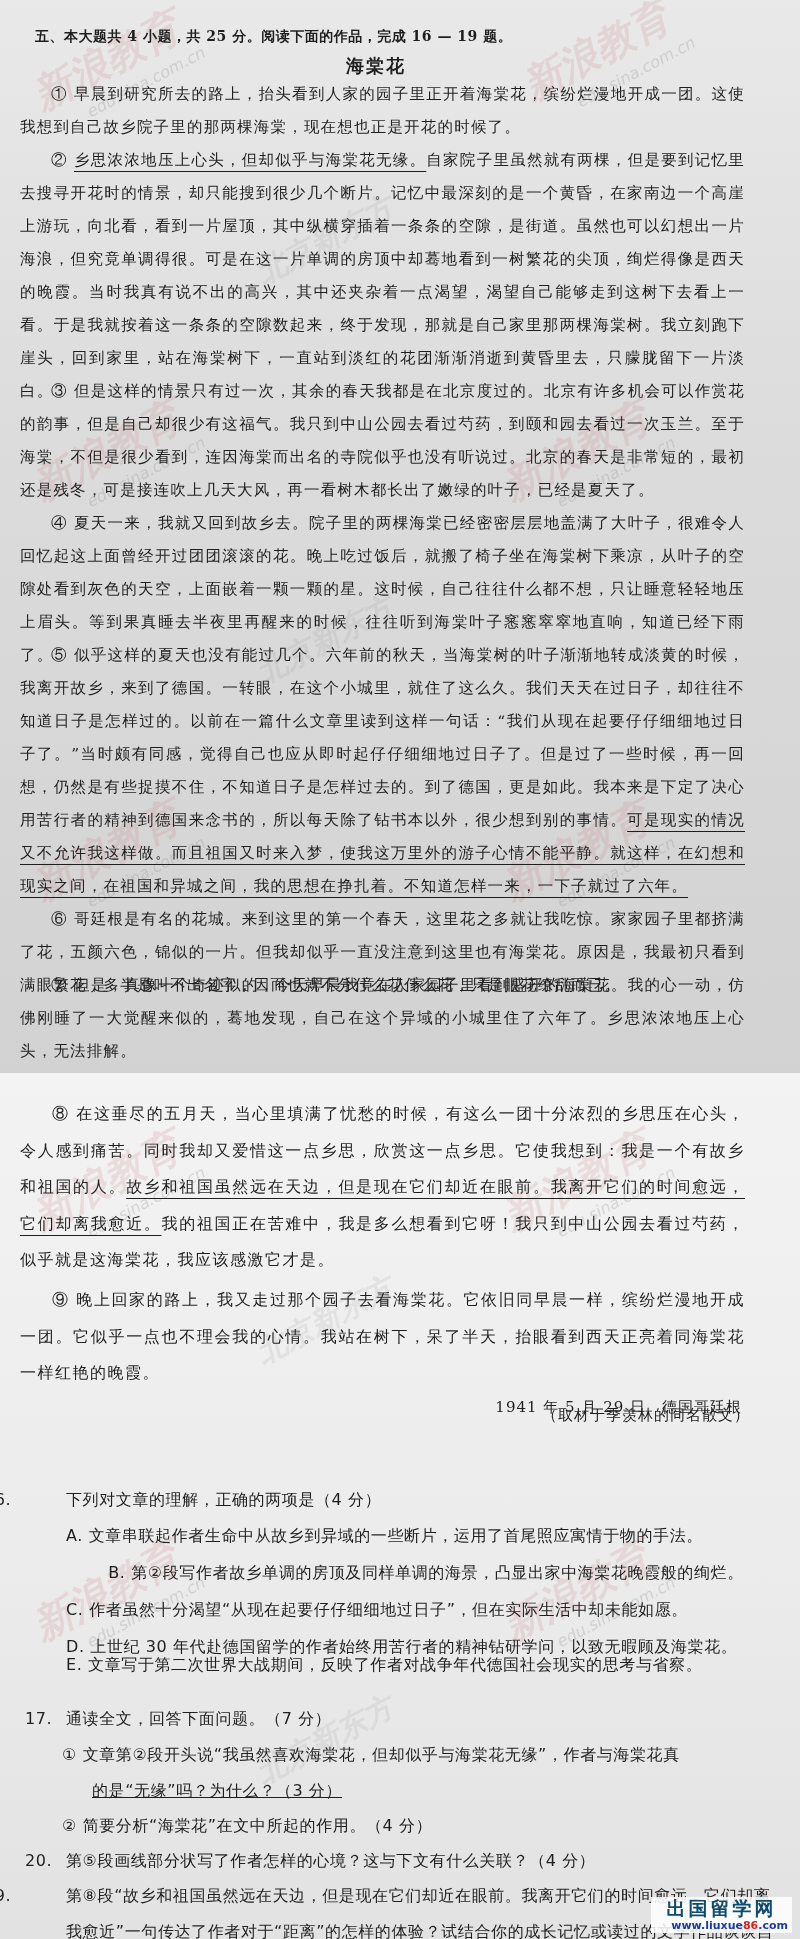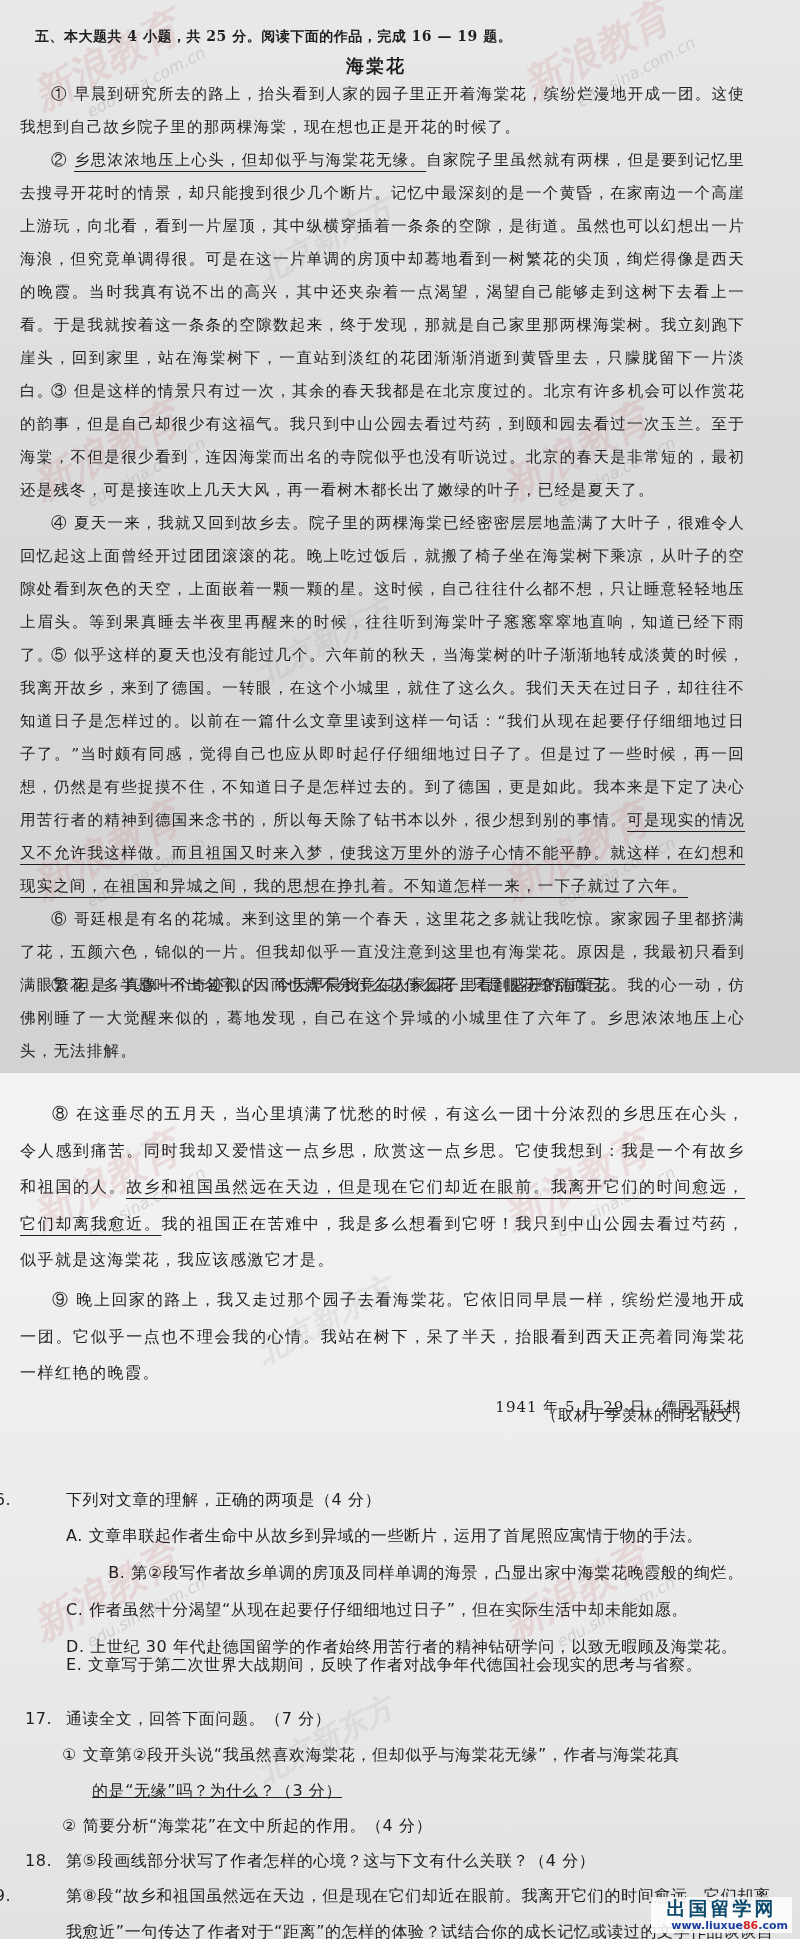--- a/index.html
+++ b/index.html
@@ -116,21 +116,21 @@
   <div class="q opt" style="top:1555px;text-align:center;">B. 第②段写作者故乡单调的房顶及同样单调的海景，凸显出家中海棠花晚霞般的绚烂。</div>
   <div class="q opt" style="top:1592px;">C. 作者虽然十分渴望“从现在起要仔仔细细地过日子”，但在实际生活中却未能如愿。</div>
   <div class="q opt" style="top:1629px;">D. 上世纪 30 年代赴德国留学的作者始终用苦行者的精神钻研学问，以致无暇顾及海棠花。</div>
   <div class="q opt" style="top:1638px;margin-top:9px;">E. 文章写于第二次世界大战期间，反映了作者对战争年代德国社会现实的思考与省察。</div>
 
   <div class="q" style="top:1701px;"><span class="num">17.</span><span>通读全文，回答下面问题。（7 分）</span></div>
   <div class="q sub" style="top:1737px;">① 文章第②段开头说“我虽然喜欢海棠花，但却似乎与海棠花无缘”，作者与海棠花真</div>
   <div class="q sub sub2" style="top:1773px;">的是“无缘”吗？为什么？（3 分）</div>
   <div class="q sub" style="top:1808px;">② 简要分析“海棠花”在文中所起的作用。（4 分）</div>
 
-  <div class="q" style="top:1843px;"><span class="num">18.</span><span>第⑤段画线部分状写了作者怎样的心境？这与下文有什么关联？（4 分）</span></div>
+  <div class="q" style="top:1843px;"><span class="num">20.</span><span>第⑤段画线部分状写了作者怎样的心境？这与下文有什么关联？（4 分）</span></div>
 
   <div class="q hang" style="top:1878px;"><span class="num">19.</span><span>第⑧段“故乡和祖国虽然远在天边，但是现在它们却近在眼前。我离开它们的时间愈远，它们却离我愈近”一句传达了作者对于“距离”的怎样的体验？试结合你的成长记忆或读过的文学作品谈谈自己对这一距离体验的感受。（不少于 200 字）（10 分）</span></div>
 </div>
 
 <div class="logo">
   <div class="cn">出国留学网</div>
   <div class="url"><span>www.liuxue</span><span class="red">86</span><span>.com</span></div>
 </div>
 
 </body></html>

